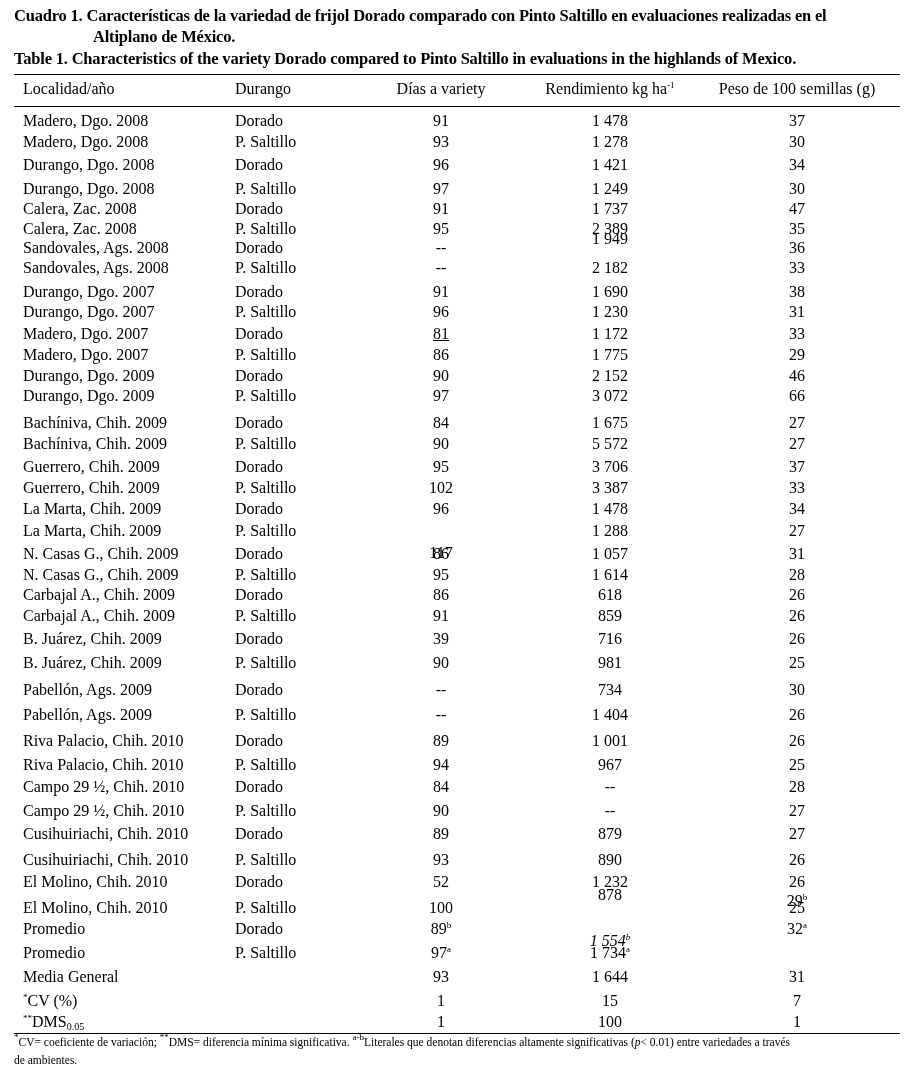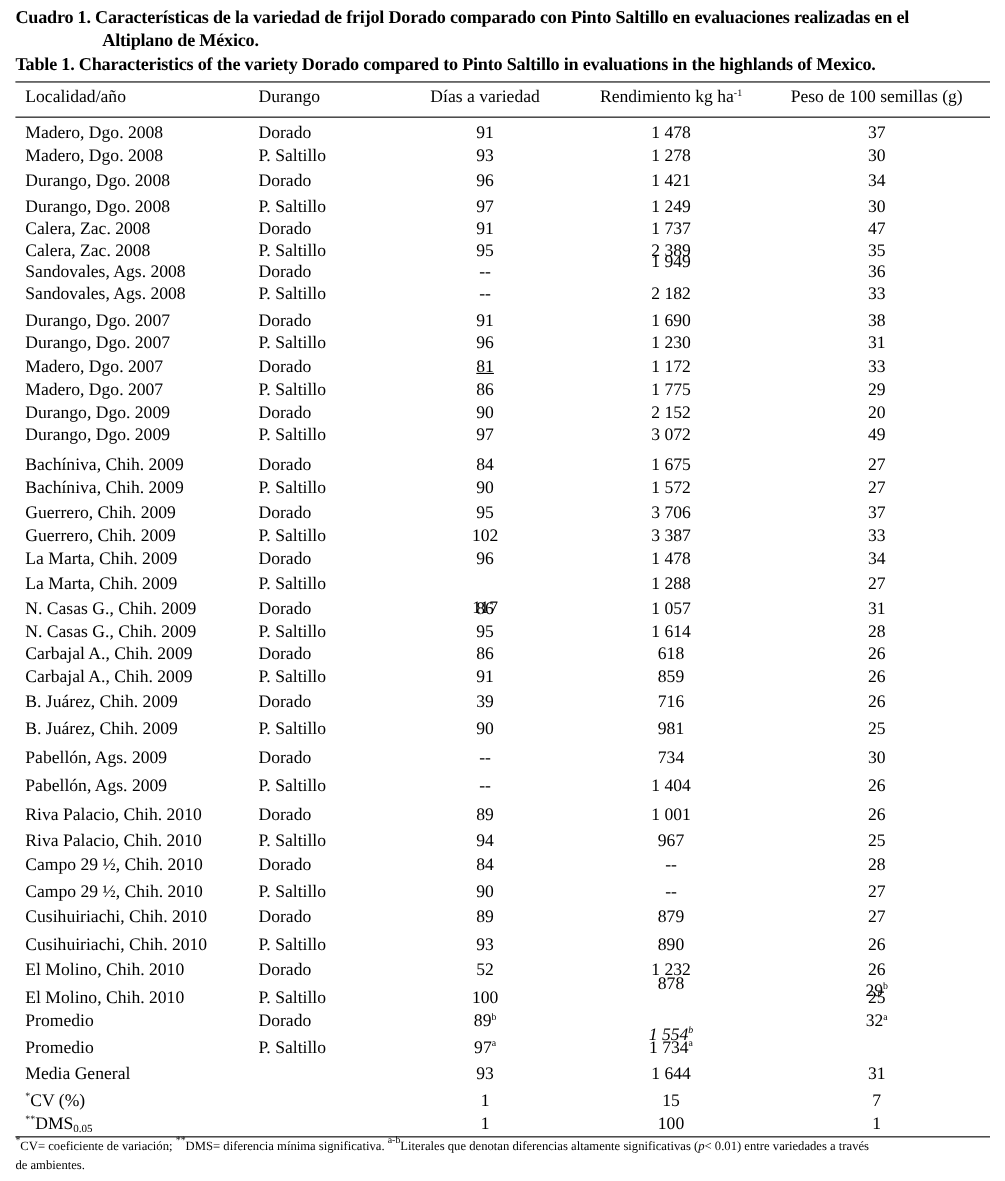--- a/index.html
+++ b/index.html
@@ -28,21 +28,21 @@
   <div class="cap cap-es">Cuadro 1. Características de la variedad de frijol Dorado comparado con Pinto Saltillo en evaluaciones realizadas en el</div>
   <div class="cap cap-es2">Altiplano de México.</div>
   <div class="cap cap-en">Table 1. Characteristics of the variety Dorado compared to Pinto Saltillo in evaluations in the highlands of Mexico.</div>
 </div>
 
 <div class="rule" style="top:74px;"></div>
 
 <div>
   <span class="cell c-loc hdr">Localidad/año</span>
   <span class="cell c-var hdr">Durango</span>
-  <span class="cell c-dias hdr">Días a variedad</span>
+  <span class="cell c-dias hdr">Días a variety</span>
   <span class="cell c-rend hdr"><span>Rendimiento kg ha</span><sup>-1</sup></span>
   <span class="cell c-peso hdr">Peso de 100 semillas (g)</span>
 </div>
 
 <div class="rule" style="top:106px;"></div>
 
 <div id="body-rows">
     <div>
       <span class="cell c-loc" style="top: 112px;">Madero, Dgo. 2008</span>
       <span class="cell c-var" style="top: 112px;">Dorado</span>
@@ -125,41 +125,41 @@
       <span class="cell c-var" style="top: 346px;">P. Saltillo</span>
       <span class="cell c-dias" style="top: 346px;">86</span>
       <span class="cell c-rend" style="top: 346px;">1 775</span>
       <span class="cell c-peso" style="top: 346px;">29</span>
     </div>
     <div>
       <span class="cell c-loc" style="top: 367px;">Durango, Dgo. 2009</span>
       <span class="cell c-var" style="top: 367px;">Dorado</span>
       <span class="cell c-dias" style="top: 367px;">90</span>
       <span class="cell c-rend" style="top: 367px;">2 152</span>
-      <span class="cell c-peso" style="top: 367px;">20</span>
+      <span class="cell c-peso" style="top: 367px;">46</span>
     </div>
     <div>
       <span class="cell c-loc" style="top: 387px;">Durango, Dgo. 2009</span>
       <span class="cell c-var" style="top: 387px;">P. Saltillo</span>
       <span class="cell c-dias" style="top: 387px;">97</span>
       <span class="cell c-rend" style="top: 387px;">3 072</span>
-      <span class="cell c-peso" style="top: 387px;">49</span>
+      <span class="cell c-peso" style="top: 387px;">66</span>
     </div>
     <div>
       <span class="cell c-loc" style="top: 414px;">Bachíniva, Chih. 2009</span>
       <span class="cell c-var" style="top: 414px;">Dorado</span>
       <span class="cell c-dias" style="top: 414px;">84</span>
       <span class="cell c-rend" style="top: 414px;">1 675</span>
       <span class="cell c-peso" style="top: 414px;">27</span>
     </div>
     <div>
       <span class="cell c-loc" style="top: 435px;">Bachíniva, Chih. 2009</span>
       <span class="cell c-var" style="top: 435px;">P. Saltillo</span>
       <span class="cell c-dias" style="top: 435px;">90</span>
-      <span class="cell c-rend" style="top: 435px;">1 572</span>
+      <span class="cell c-rend" style="top: 435px;">5 572</span>
       <span class="cell c-peso" style="top: 435px;">27</span>
     </div>
     <div>
       <span class="cell c-loc" style="top: 458px;">Guerrero, Chih. 2009</span>
       <span class="cell c-var" style="top: 458px;">Dorado</span>
       <span class="cell c-dias" style="top: 458px;">95</span>
       <span class="cell c-rend" style="top: 458px;">3 706</span>
       <span class="cell c-peso" style="top: 458px;">37</span>
     </div>
     <div>

